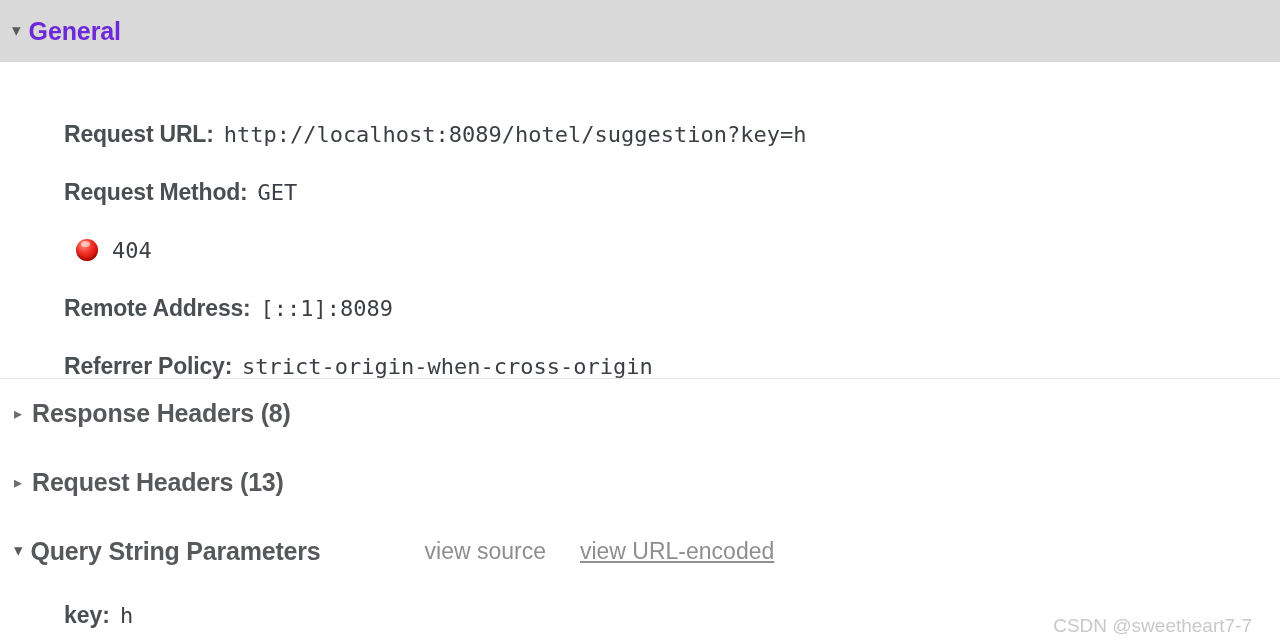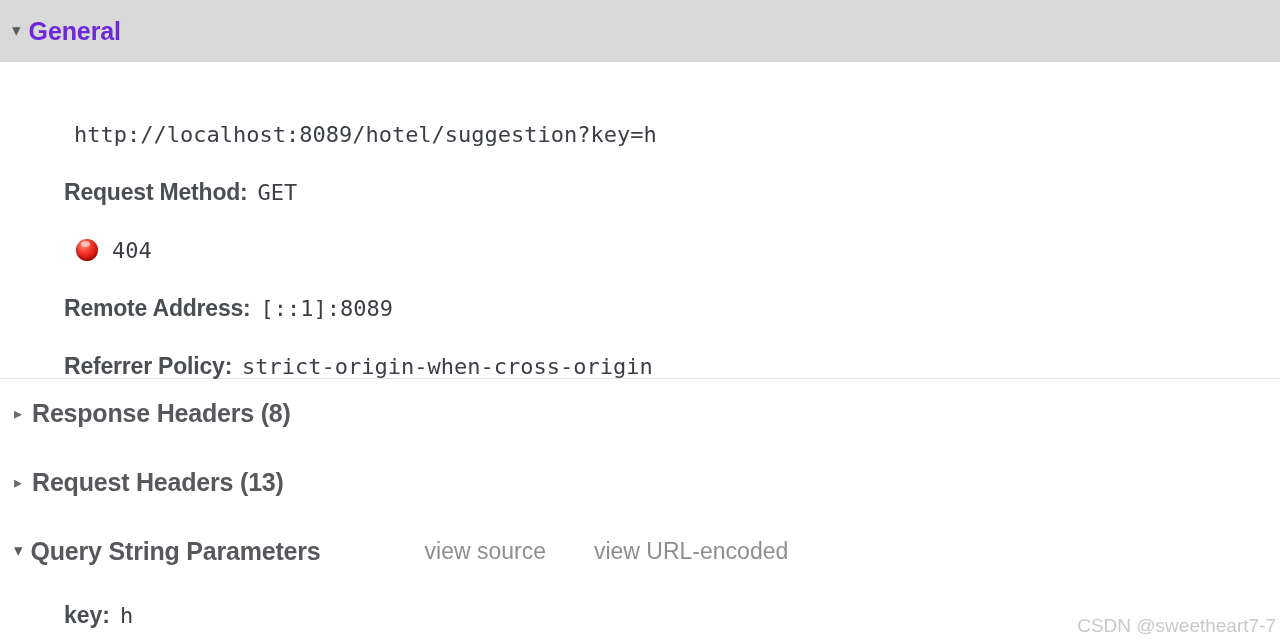--- a/index.html
+++ b/index.html
@@ -128,21 +128,21 @@
     font-size: 16px;
     line-height: 1;
   }
   .link-action {
     font-size: 23px;
     color: #8e8e8e;
     font-weight: normal;
     cursor: pointer;
   }
   .link-action.first { margin-left: 104px; }
-  .link-action.second { margin-left: 48px; }
+  .link-action.second { margin-left: 34px; text-decoration: underline; }
 
   
   .qs-body {
     padding-top: 6px;
   }
   .qs-row {
     display: flex;
     align-items: center;
     padding-left: 64px;
     height: 46px;
@@ -156,41 +156,42 @@
   .qs-val {
     font-family: "DejaVu Sans Mono", "Liberation Mono", monospace;
     font-size: 22px;
     color: #3b3f45;
     margin-left: 10px;
   }
 
   
   .watermark {
     position: absolute;
-    right: 4px;
+    right: 28px;
     bottom: 6px;
     font-size: 19px;
     color: #c9c9c9;
     font-family: "Liberation Sans", sans-serif;
     white-space: nowrap;
   }
 </style>
 </head>
 <body>
 
 <div class="devtools-panel">
 
   <div class="section-head">
     <span class="tri">▾</span>
     <span class="head-title">General</span>
   </div>
 
   <div class="general-body">
 
     <div class="kv-row">
+      <span class="kv-label">Request URL:</span>
       <span class="kv-value">http://localhost:8089/hotel/suggestion?key=h</span>
     </div>
 
     <div class="kv-row">
       <span class="kv-label">Request Method:</span>
       <span class="kv-value">GET</span>
     </div>
 
     <div class="kv-row">
       <span class="status-dot"></span>

